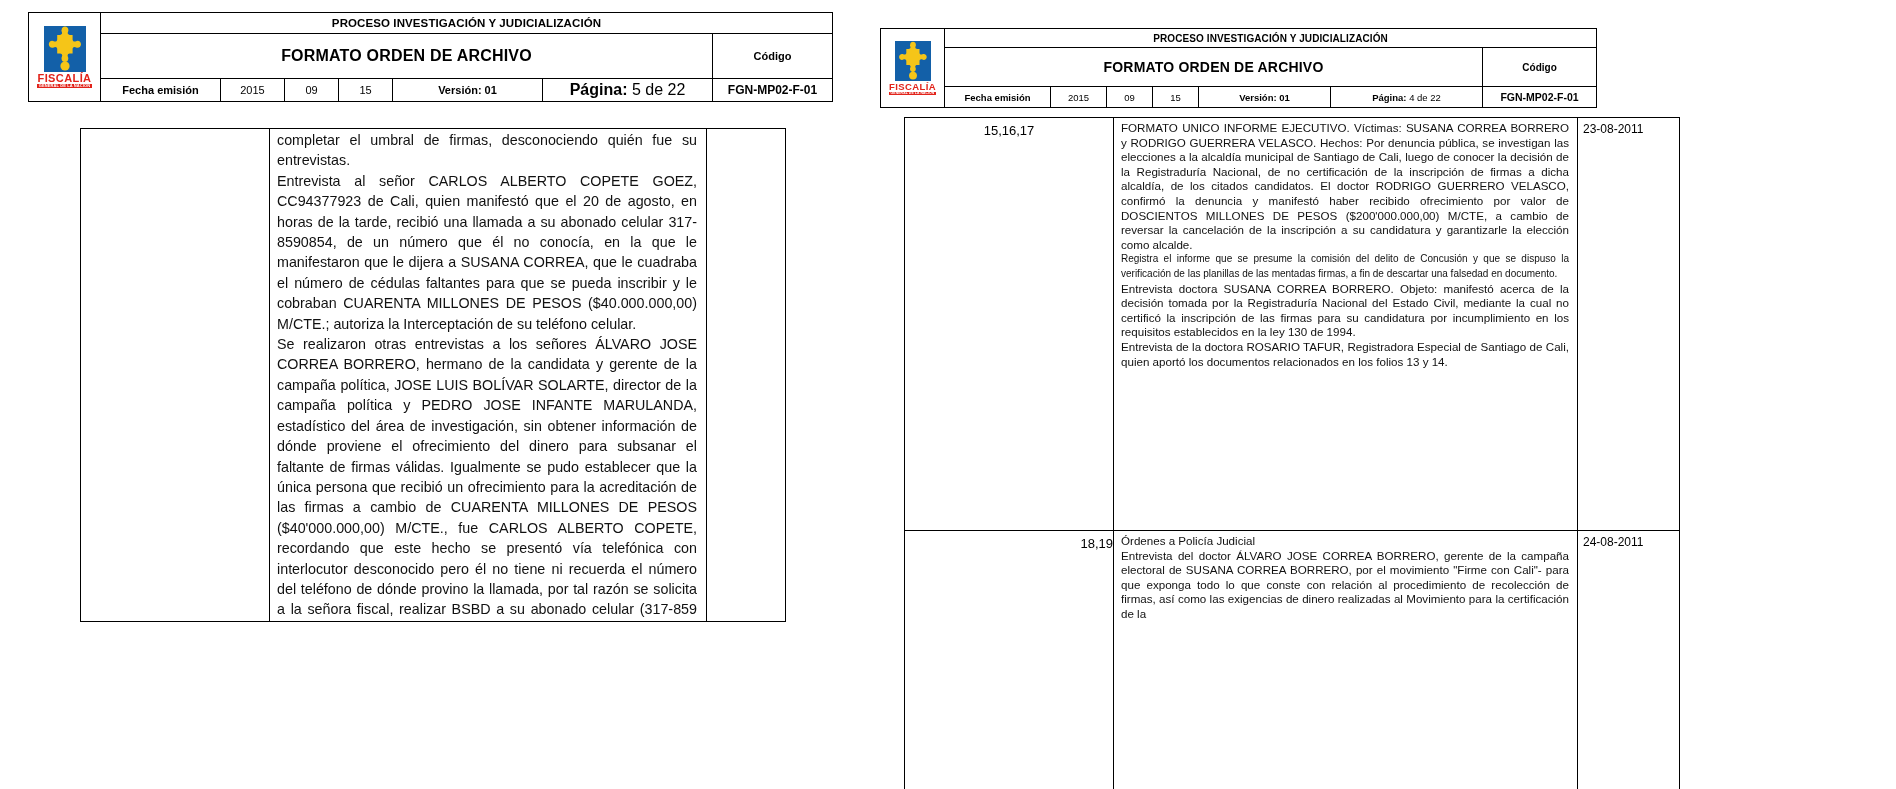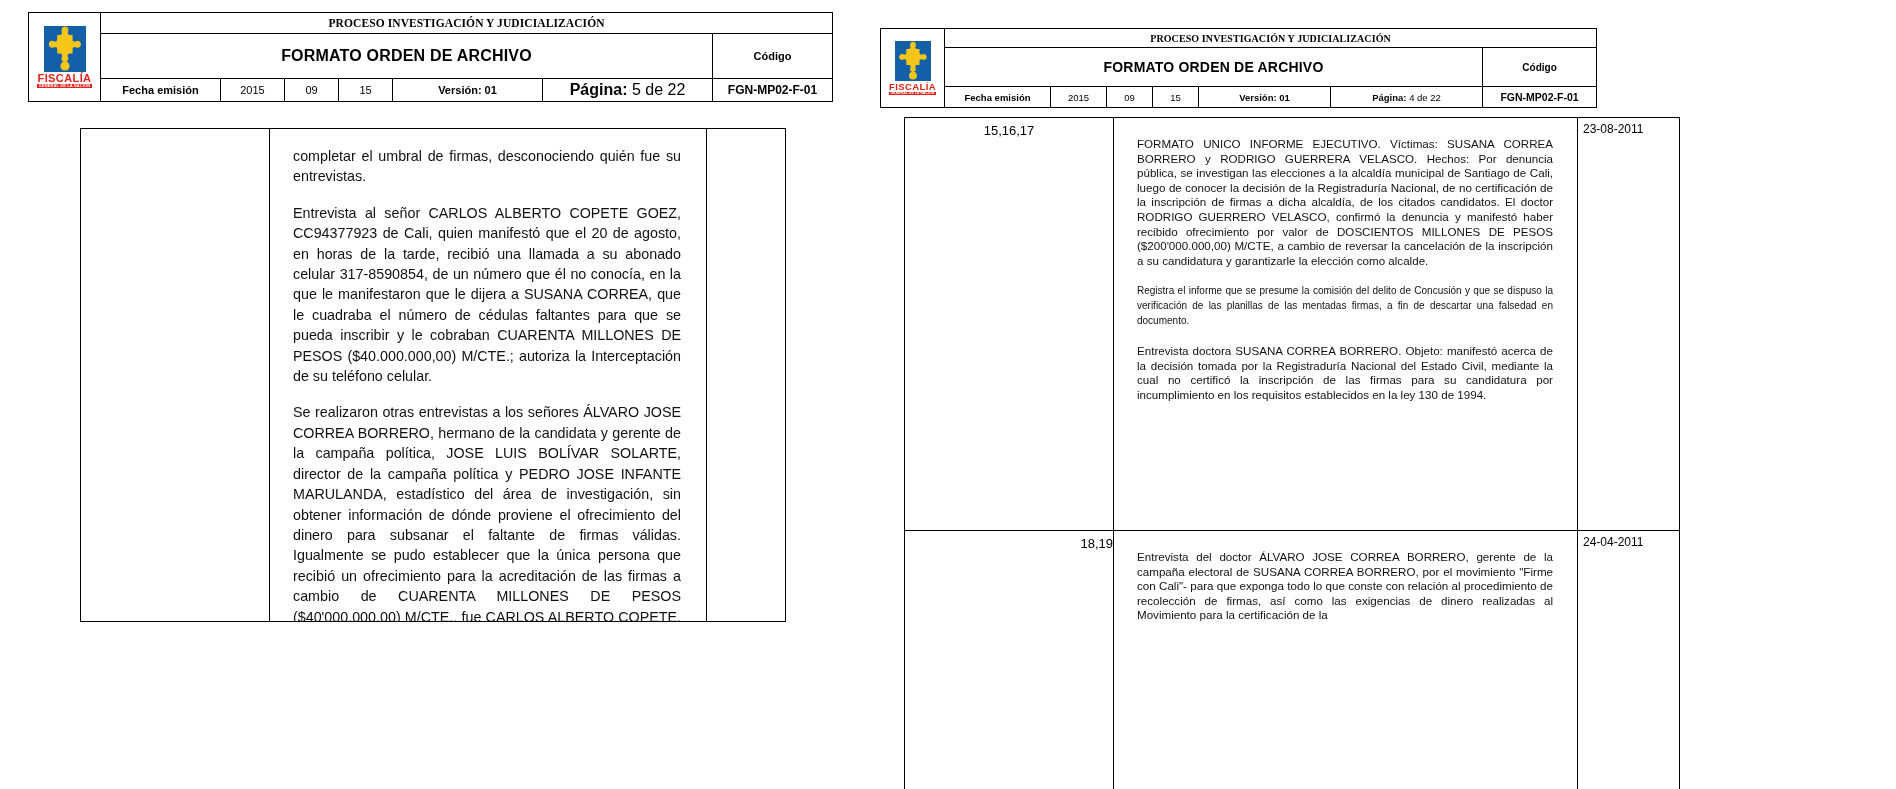--- a/index.html
+++ b/index.html
@@ -65,21 +65,20 @@
     color: #ffffff;
     font-weight: bold;
     letter-spacing: .1px;
     padding: 0 2px;
     white-space: nowrap;
     transform-origin: center;
   }
   .proc-title {
     font-weight: bold;
     letter-spacing: .1px;
-    font-family: Liberation Serif, serif;
   }
   .doc-title {
     font-weight: bold;
     letter-spacing: .2px;
   }
   .codigo-lbl { font-weight: bold; }
   .codigo-val { font-weight: bold; }
   .metalabel  { font-weight: bold; }
   .metaval    { font-weight: normal; }
 
@@ -99,21 +98,21 @@
   }
   .hline {
     position: absolute;
     left: 0; right: 0;
     height: 0;
     border-top: 1.6px solid #000;
   }
   .para {
     text-align: justify;
     text-justify: inter-word;
-    margin: 16px;
+    margin: 0;
     color: #111;
   }
   .cellnum { text-align: center; }
   .celldate { text-align: left; }
 </style>
 </head>
 <body>
 
 <div class="page" id="page-left">
 
@@ -235,29 +234,31 @@
     <div class="vline" style="left:208px;"></div>
     <div class="vline" style="left:672px;"></div>
     <div class="hline" style="top:412px;"></div>
 
     <div style="position:absolute; left:0; top:0; width:100%; height:412px;">
       <div class="cellnum" style="position:absolute; left:0; top:5px; width:208px; font-size:13px;">15,16,17</div>
       <div style="position:absolute; left:212px; top:3px; width:456px; padding:0 4px; box-sizing:border-box;">
         <p class="para" style="font-size:11.6px; line-height:14.6px;">FORMATO UNICO INFORME EJECUTIVO. Víctimas: SUSANA CORREA BORRERO y RODRIGO GUERRERA VELASCO. Hechos: Por denuncia pública, se investigan las elecciones a la alcaldía municipal de Santiago de Cali, luego de conocer la decisión de la Registraduría Nacional, de no certificación de la inscripción de firmas a dicha alcaldía, de los citados candidatos. El doctor RODRIGO GUERRERO VELASCO, confirmó la denuncia y manifestó haber recibido ofrecimiento por valor de DOSCIENTOS MILLONES DE PESOS ($200'000.000,00) M/CTE, a cambio de reversar la cancelación de la inscripción a su candidatura y garantizarle la elección como alcalde.</p>
         <p class="para" style="font-size:10px; line-height:14.6px;">Registra el informe que se presume la comisión del delito de Concusión y que se dispuso la verificación de las planillas de las mentadas firmas, a fin de descartar una falsedad en documento.</p>
         <p class="para" style="font-size:11.6px; line-height:14.6px;">Entrevista doctora SUSANA CORREA BORRERO. Objeto: manifestó acerca de la decisión tomada por la Registraduría Nacional del Estado Civil, mediante la cual no certificó la inscripción de las firmas para su candidatura por incumplimiento en los requisitos establecidos en la ley 130 de 1994.</p>
+        <p class="para" style="font-size:11.6px; line-height:14.6px;">Entrevista de la doctora ROSARIO TAFUR, Registradora Especial de Santiago de Cali, quien aportó los documentos relacionados en los folios 13 y 14.</p>
       </div>
       <div class="celldate" style="position:absolute; left:678px; top:4px; width:92px; font-size:12px; line-height:15px;">
         <span style="display:block; word-break:break-all;">23-08-2011</span>
       </div>
     </div>
 
     <div style="position:absolute; left:0; top:413px; width:100%; height:259px;">
       <div class="cellnum" style="position:absolute; left:0; top:5px; width:208px; font-size:13px;text-align:right;">18,19</div>
       <div style="position:absolute; left:212px; top:3px; width:456px; padding:0 4px; box-sizing:border-box;">
+        <p class="para" style="font-size:11.6px; line-height:14.6px; text-align:left;">Órdenes a Policía Judicial</p>
         <p class="para" style="font-size:11.6px; line-height:14.6px;">Entrevista del doctor ÁLVARO JOSE CORREA BORRERO, gerente de la campaña electoral de SUSANA CORREA BORRERO, por el movimiento "Firme con Cali"- para que exponga todo lo que conste con relación al procedimiento de recolección de firmas, así como las exigencias de dinero realizadas al Movimiento para la certificación de la</p>
       </div>
       <div class="celldate" style="position:absolute; left:678px; top:4px; width:92px; font-size:12px; line-height:15px;">
-        <span style="display:block; word-break:break-all;">24-04-2011</span>
+        <span style="display:block; word-break:break-all;">24-08-2011</span>
       </div>
     </div>
   </div>
 </div>
 
 </body></html>

